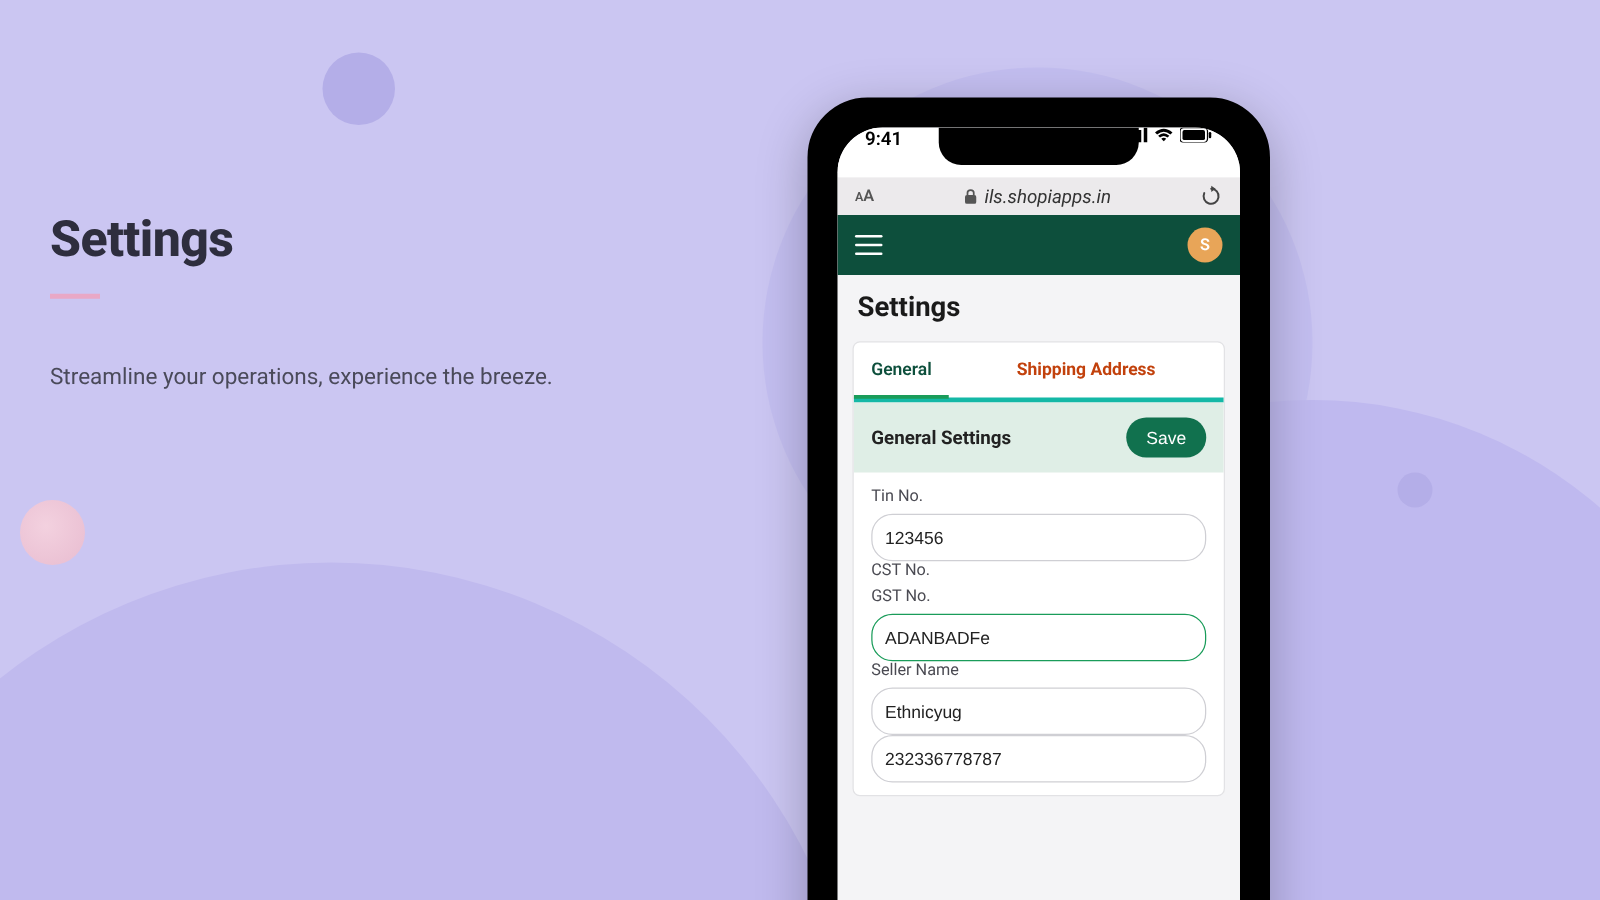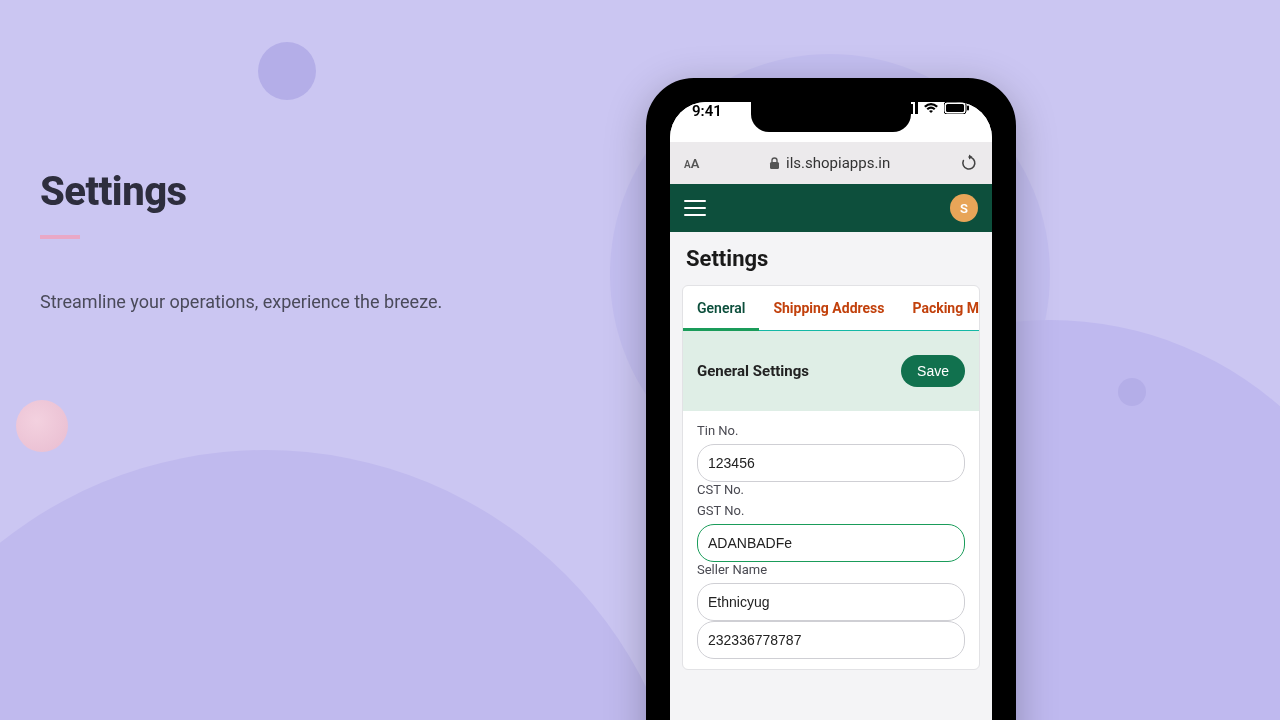--- a/index.html
+++ b/index.html
@@ -26,42 +26,42 @@
   .phone-outer { position: absolute; inset: 0; border: 12px solid #000; border-radius: 48px; background: #000; box-shadow: 0 10px 40px rgba(0,0,0,0.25); }
   .phone-screen { position: absolute; top: 12px; left: 12px; right: 12px; bottom: 12px; border-radius: 36px; background: #f4f4f6; overflow: hidden; }
   .notch { position: absolute; top: 0; left: 50%; transform: translateX(-50%); width: 160px; height: 30px; background: #000; border-bottom-left-radius: 18px; border-bottom-right-radius: 18px; z-index: 10; }
 
   
   .status-bar { height: 40px; display: flex; align-items: flex-start; justify-content: space-between; padding: 0 22px; background: #fff; font-size: 15px; font-weight: 600; color: #000; }
   .status-icons { display: flex; align-items: center; gap: 5px; }
   .status-icons svg { display: block; }
 
   
-  .browser-bar { height: 42px; background: #eceaec; display: flex; align-items: center; padding: 0 14px; gap: 12px; }
+  .browser-bar { height: 30px; background: #eceaec; display: flex; align-items: center; padding: 0 14px; gap: 12px; }
   .aa { font-size: 13px; font-weight: 600; color: #555; }
   .aa .sm { font-size: 10px; }
-  .addr { flex: 1; display: flex; align-items: center; justify-content: center; gap: 6px; font-size: 15px; color: #333; }
+  .addr { flex: 1; display: flex; align-items: center; justify-content: center; gap: 6px; font-size: 15px; color: #333; font-style: italic; }
   .reload svg { display: block; }
 
   
   .app-header { height: 48px; background: #0d4f3c; display: flex; align-items: center; justify-content: space-between; padding: 0 14px; }
   .hamburger { width: 22px; height: 16px; display: flex; flex-direction: column; justify-content: space-between; cursor: pointer; }
   .hamburger span { display: block; height: 2px; background: #fff; border-radius: 1px; }
   .avatar { width: 28px; height: 28px; border-radius: 50%; background: #e8a558; color: #fff; font-size: 13px; font-weight: 600; display: flex; align-items: center; justify-content: center; }
 
   
   .page { padding: 14px 12px 0 12px; }
   .page-title { font-size: 22px; font-weight: 700; color: #1a1a1a; margin-bottom: 14px; padding-left: 4px; }
 
   .card { background: #fff; border: 1px solid #e2e2e5; border-radius: 6px; overflow: hidden; }
-  .tabs { display: flex; border-bottom: 1px solid #14b8a6; }
+  .tabs { display: flex; border-bottom: 4px solid #14b8a6; gap: 40px; }
   .tab { padding: 14px 14px 12px 14px; font-size: 14px; color: #c2410c; cursor: pointer; white-space: nowrap; font-weight: bold; }
   .tab.active { color: #0d4f3c; font-weight: 600; border-bottom: 3px solid #1a9c5a; margin-bottom: -1px; }
 
-  .sect-head { background: #dfeee6; display: flex; align-items: center; justify-content: space-between; padding: 24px 14px; }
+  .sect-head { background: #dfeee6; display: flex; align-items: center; justify-content: space-between; padding: 12px 14px; }
   .sect-head h3 { font-size: 15px; font-weight: 700; color: #222; }
   .save-btn { background: #11714e; color: #fff; border: none; border-radius: 16px; padding: 8px 16px; font-size: 14px; font-weight: 500; cursor: pointer; }
 
   .form { padding: 12px 14px 10px 14px; }
   .field { }
   .field label { display: block; font-size: 13px; color: #4a4a52; margin-bottom: 6px; }
   .field input { width: 100%; height: 38px; border: 1px solid #cfcfd4; border-radius: 17px; padding: 0 10px; font-size: 14px; color: #222; background: #fff; }
   .field.focused input { border-color: #1a9c5a; }
 </style>
 </head>

